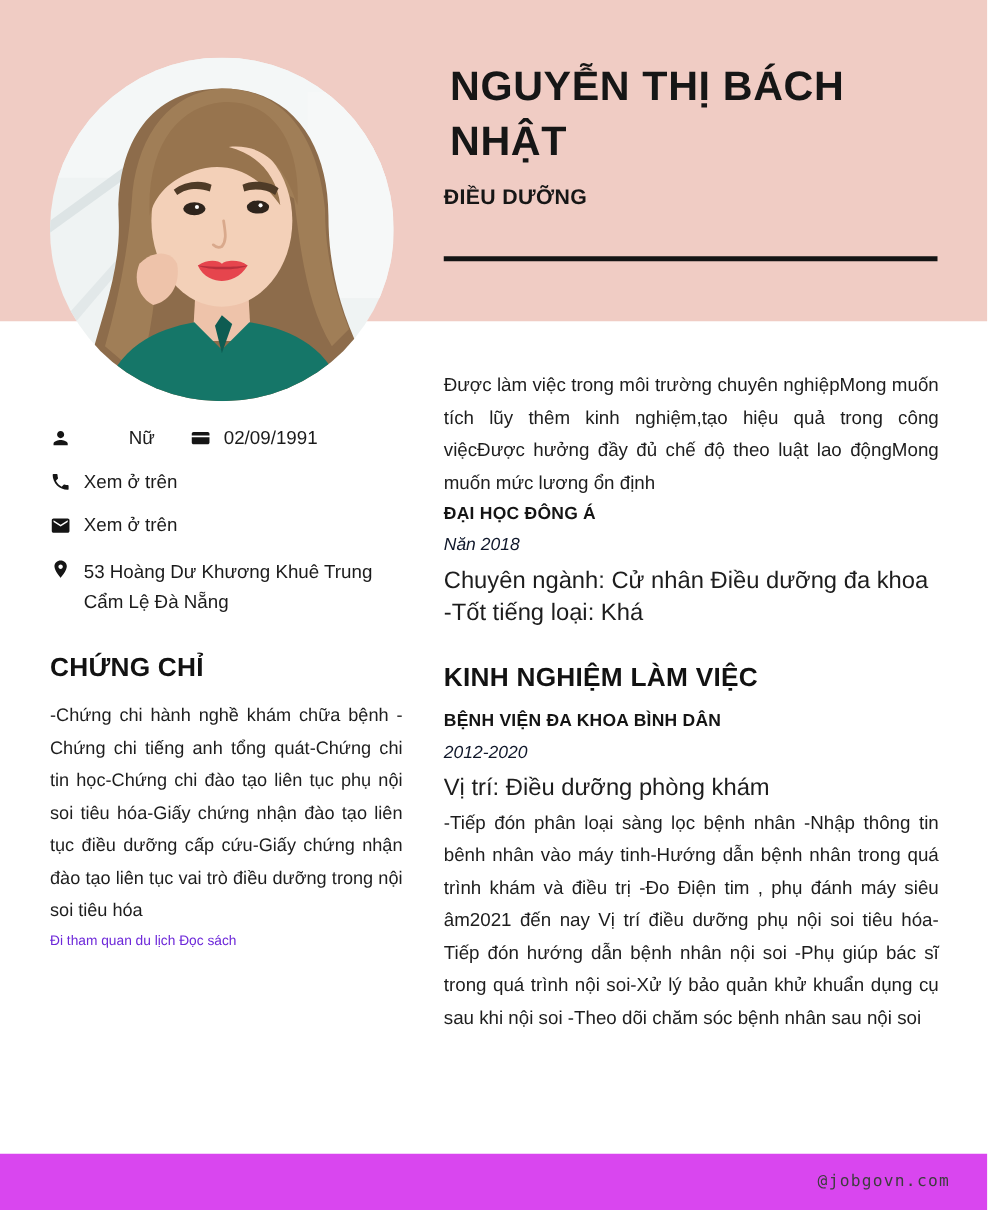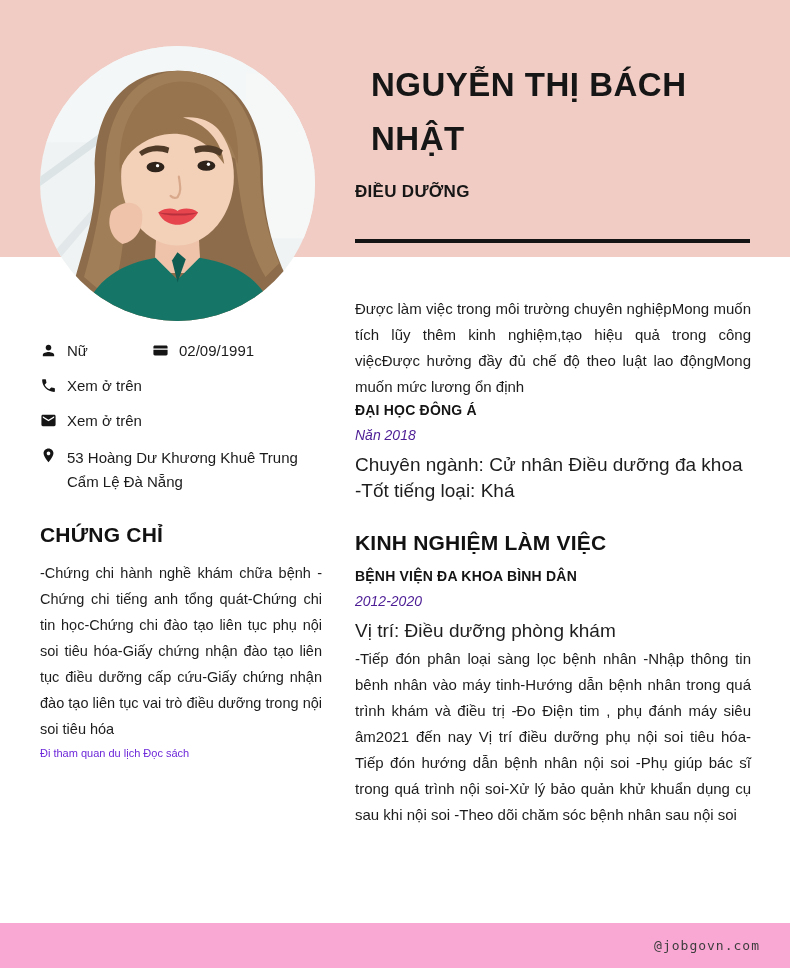--- a/index.html
+++ b/index.html
@@ -1,50 +1,50 @@
 <!DOCTYPE html>
 <html><head>
 <meta charset="utf-8">
 <style>
   html,body{margin:0;padding:0;}
   body{width:790px;height:968px;background:#ffffff;font-family:"Liberation Sans",sans-serif;color:#1c1c1c;}
   .page{position:relative;width:790px;height:968px;overflow:hidden;background:#ffffff;}
 
   .top-band{position:absolute;left:0;top:0;width:790px;height:257px;background:#f0ccc4;}
-  .footer-band{position:absolute;left:0;top:923px;width:790px;height:45px;background:#f9a8d4;
+  .footer-band{position:absolute;left:0;top:923px;width:790px;height:45px;background:#d946ef;
     display:flex;align-items:center;justify-content:flex-end;box-sizing:border-box;padding-right:30px;}
   .watermark{font-family:"DejaVu Sans Mono",monospace;font-size:13px;color:#3d3d3d;letter-spacing:1px;}
 
   .photo-wrap{position:absolute;left:40px;top:46px;width:275px;height:275px;border-radius:50%;overflow:hidden;}
   .photo-wrap svg{display:block;width:100%;height:100%;}
 
   .header{position:absolute;left:355px;top:42px;width:400px;}
-  .name{margin:16px;width:370px;font-size:33px;line-height:54px;font-weight:bold;color:#161616;letter-spacing:.5px;}
+  .name{margin:5px;width:370px;font-size:33px;line-height:44px;font-weight:bold;color:#161616;letter-spacing:.5px;}
   .job-title{margin-top:13px;font-size:17px;font-weight:bold;color:#161616;letter-spacing:.3px;}
   .divider{margin-top:37px;width:395px;height:4px;background:#141414;}
 
   .left-col{position:absolute;left:40px;top:341px;width:282px;}
   .info-row{display:flex;align-items:flex-start;margin-bottom:15px;font-size:15px;color:#1b1b1b;}
   .info-pair{display:flex;align-items:flex-start;}
-  .info-pair.first{width:112px;}
+  .info-pair.first{width:112px;gap:36px;}
   .icon{width:17px;height:17px;flex:0 0 17px;margin-right:10px;margin-top:1px;}
   .icon svg{display:block;width:17px;height:17px;fill:#151515;}
   .info-text{line-height:20px;}
   .addr{width:252px;line-height:24px;}
 
   .section-heading{font-size:21px;font-weight:bold;color:#121212;margin:0 0 13px 0;letter-spacing:.2px;}
   .left-col .section-heading{margin-top:29px;}
   .body-text{font-size:14.5px;line-height:26px;text-align:justify;color:#1d1d1d;}
   .hobby-text{font-size:11px;line-height:22px;color:#6d28d9;}
 
   .right-col{position:absolute;left:355px;top:296px;width:396px;}
   .right-col .section-heading{margin-top:0;}
   .right-col .section-heading.gap{margin-top:28px;}
   .sub-org{font-size:14px;font-weight:bold;color:#141414;margin-top:2px;letter-spacing:.2px;}
-  .sub-date{font-size:14px;font-style:italic;color:#4c1d95;margin-top:9px;}
+  .sub-date{font-size:14px;font-style:italic;color:#0f172a;margin-top:9px;}
   .detail-line{font-size:19px;line-height:25px;color:#1d1d1d;margin-top:9px;}
   .exp-body{margin-top:3px;}
 </style>
 </head>
 <body>
 
 <div class="page">
 
   <div class="top-band"></div>
 

